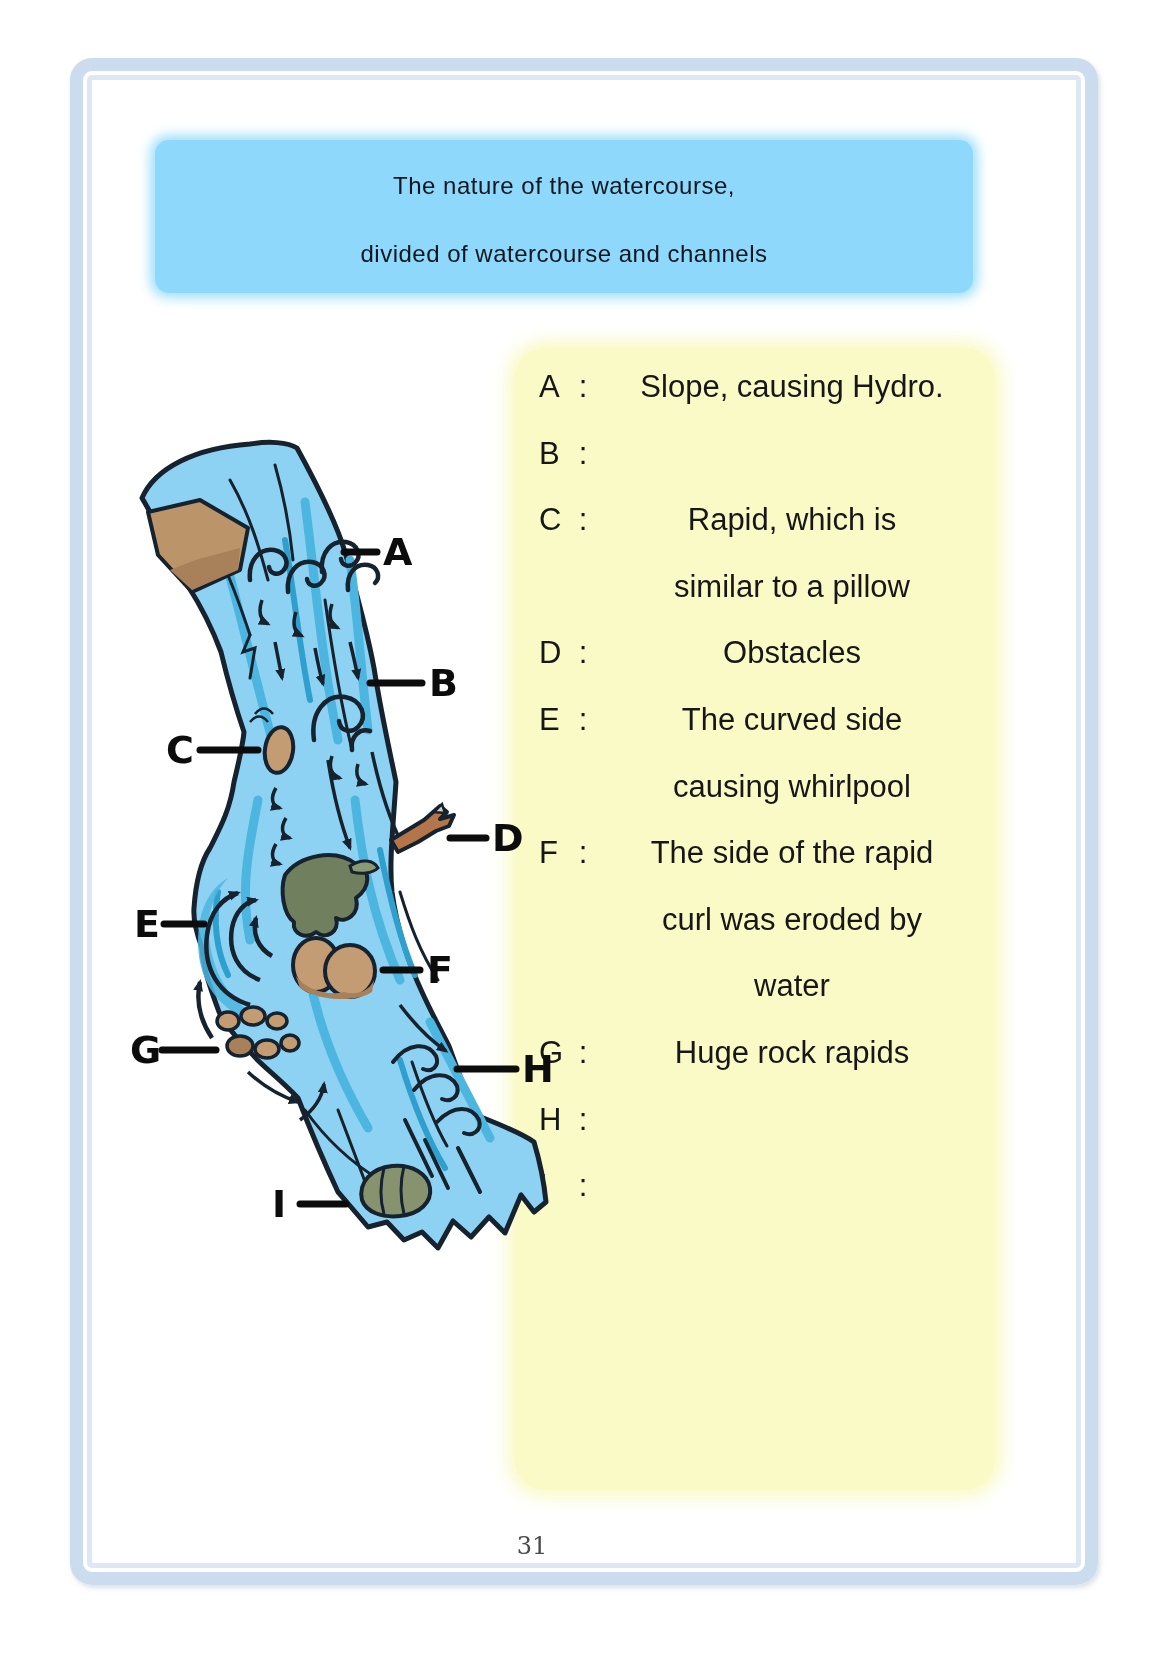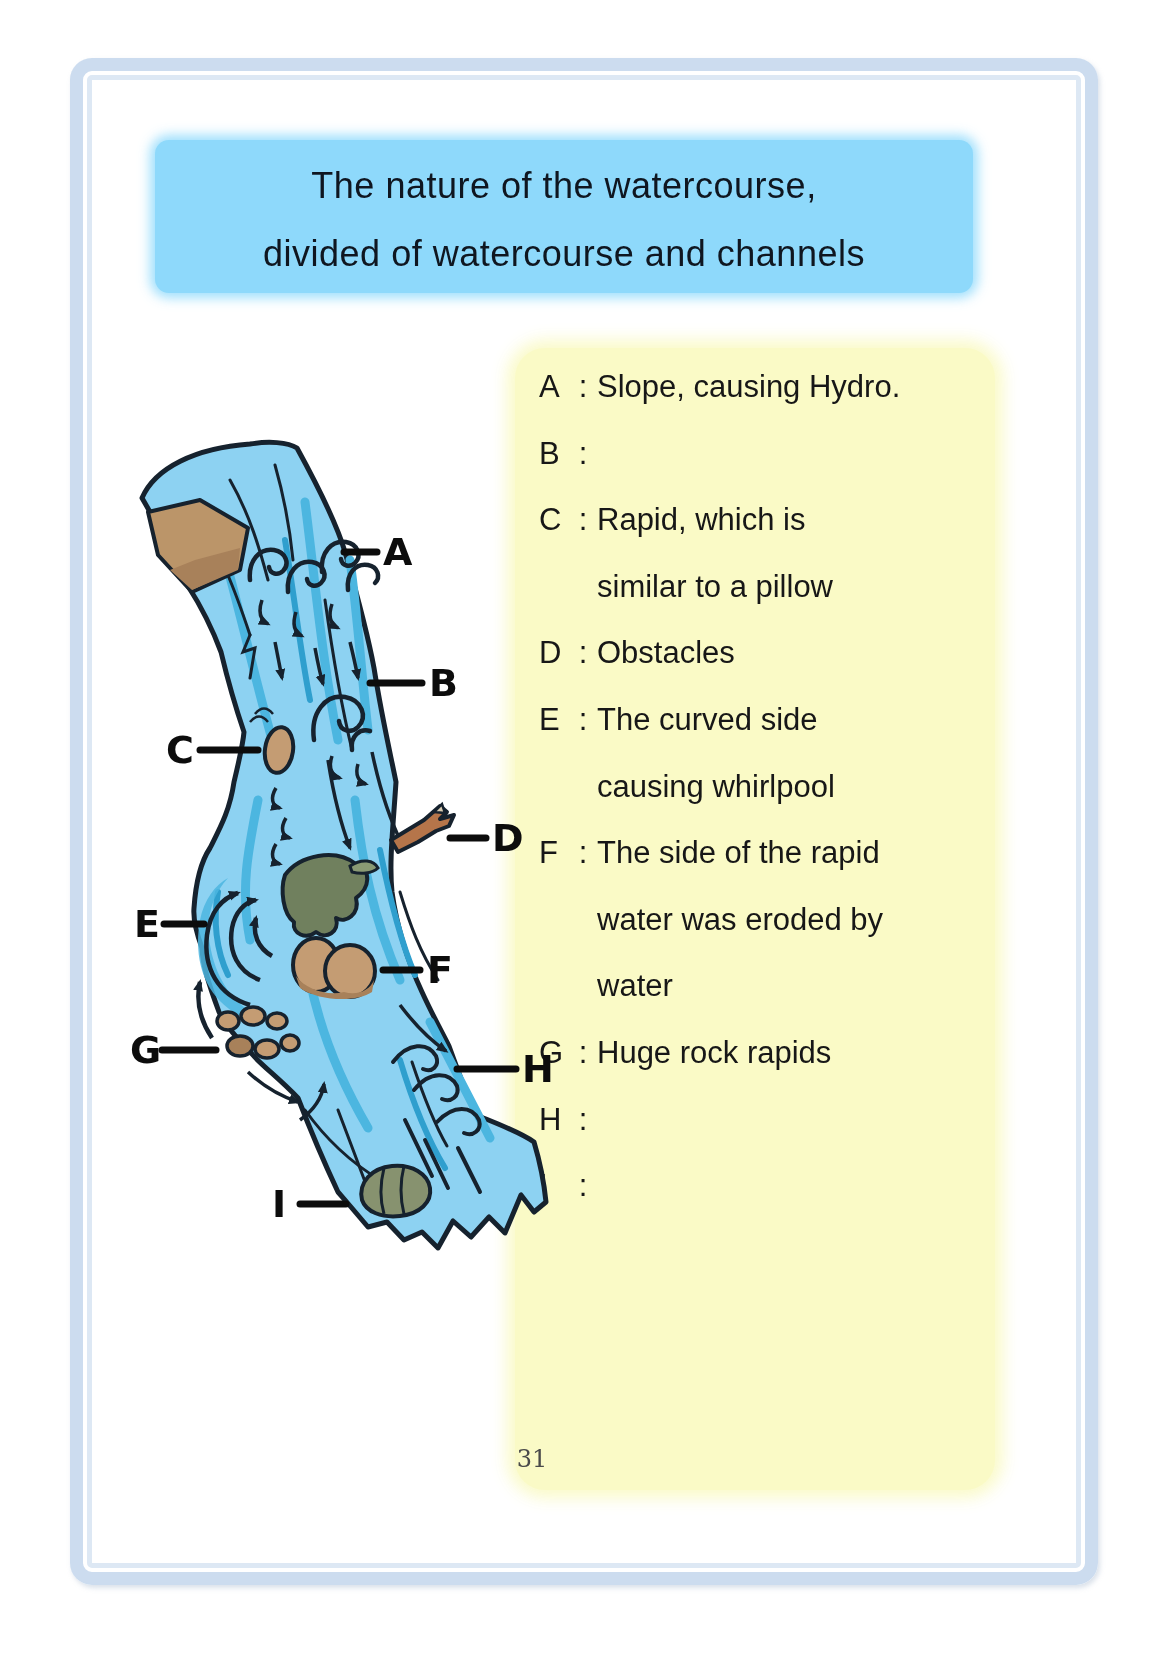--- a/index.html
+++ b/index.html
@@ -9,35 +9,35 @@
   #frame{position:absolute;left:70px;top:58px;width:1028px;height:1527px;border-radius:22px;
          box-shadow: inset 0 0 0 13px #ccdcef,
                      inset 0 0 0 17px #ffffff,
                      inset 0 0 0 22px #dde8f4,
                      2px 3px 5px rgba(150,170,195,0.35);}
   
   #title-box{position:absolute;left:155px;top:140px;width:818px;height:153px;
              background:#8ed9fb;border-radius:14px;
              box-shadow:0 0 12px 5px rgba(142,217,251,0.85);
              text-align:center;padding-top:12px;box-sizing:border-box;}
-  #title-box .tl{font-size:36px;line-height:68px;color:#0f1620;letter-spacing:0.5px;}
+  #title-box .tl{font-size:24px;line-height:68px;color:#0f1620;letter-spacing:0.5px;}
   
   #legend-box{position:absolute;left:515px;top:348px;width:480px;height:1142px;
               background:#fafac6;border-radius:30px;
               box-shadow:0 0 16px 8px rgba(250,250,198,0.95);
               box-sizing:border-box;padding:6px 8px 0 24px;color:#171717;}
   .lrow{display:flex;align-items:flex-start;font-size:31px;line-height:66.6px;}
   .lrow .k{width:30px;flex:none;}
   .lrow .c{width:28px;flex:none;text-align:center;}
   .lrow .t{flex:1;}
-  .lrow .t div{line-height:66.6px;}
+  .lrow .t div{line-height:66.6px;text-align:center;}
   
   #diagram{position:absolute;left:100px;top:420px;width:480px;height:840px;}
   
-  #page-number{position:absolute;left:0;top:1445px;width:1064px;text-align:center;
+  #page-number{position:absolute;left:0;top:1532px;width:1064px;text-align:center;
                font-family:"DejaVu Serif", serif;font-size:24px;color:#4a4a4a;}
 </style>
 </head>
 <body>
 
 <div id="page">
 
   <div id="frame"></div>
 
   <div id="title-box">
@@ -78,21 +78,21 @@
       <div class="t">
         <div>The curved side</div>
         <div>causing whirlpool</div>
       </div>
     </div>
     <div class="lrow">
       <span class="k">F</span>
       <span class="c">:</span>
       <div class="t">
         <div>The side of the rapid</div>
-        <div>water was eroded by</div>
+        <div>curl was eroded by</div>
         <div>water</div>
       </div>
     </div>
     <div class="lrow">
       <span class="k">G</span>
       <span class="c">:</span>
       <div class="t">
           <div>Huge rock rapids</div>
         </div>
     </div>

